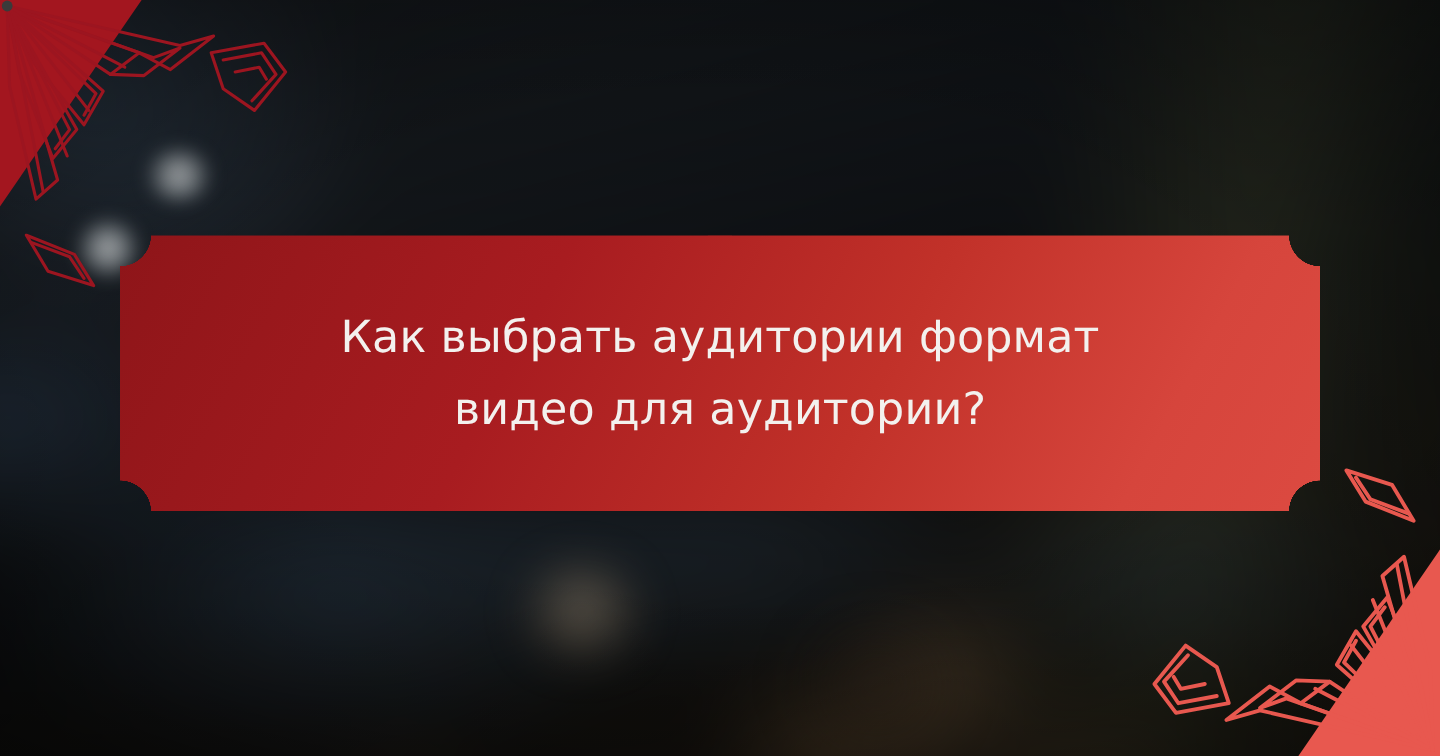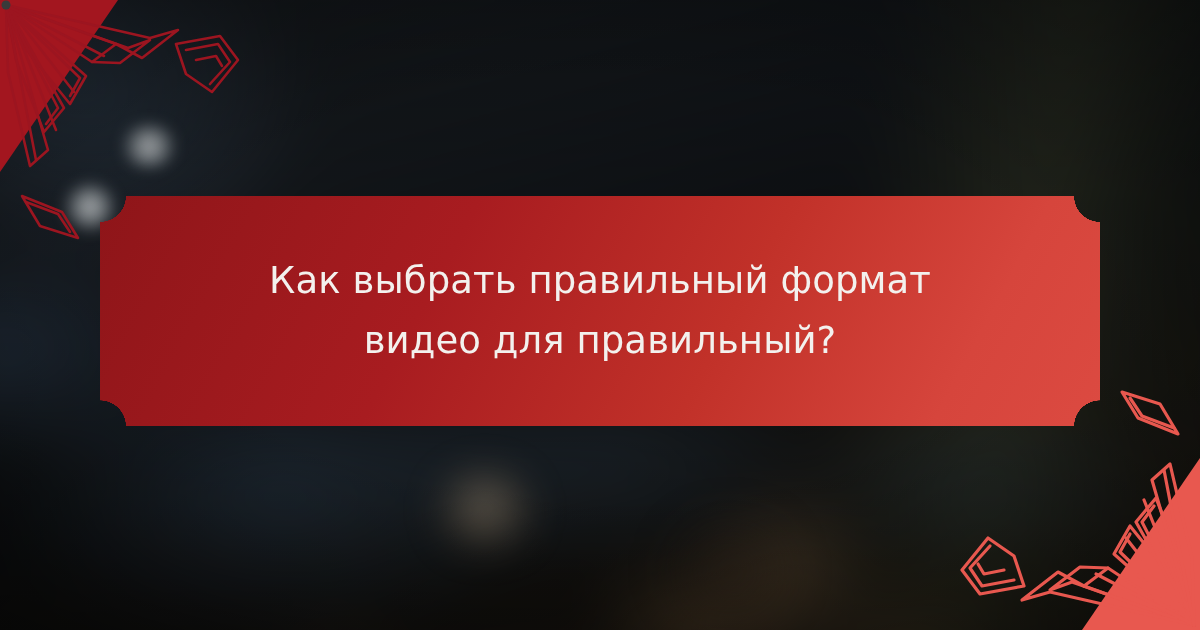--- a/index.html
+++ b/index.html
@@ -193,16 +193,16 @@
           <path d="M6,5 L104,56"></path>
           <path d="M6,5 L74,92"></path>
           <path d="M6,5 L56,130"></path>
           <path d="M6,5 L36,160"></path>
         </g>
       </g>
     </svg>
   </div>
 
   <div id="banner">
-    <h1 id="banner-title">Как выбрать правильный формат видео для правильный?</h1>
+    <h1 id="banner-title">Как выбрать аудитории формат видео для аудитории?</h1>
   </div>
 
 </div>
 
 </body></html>

